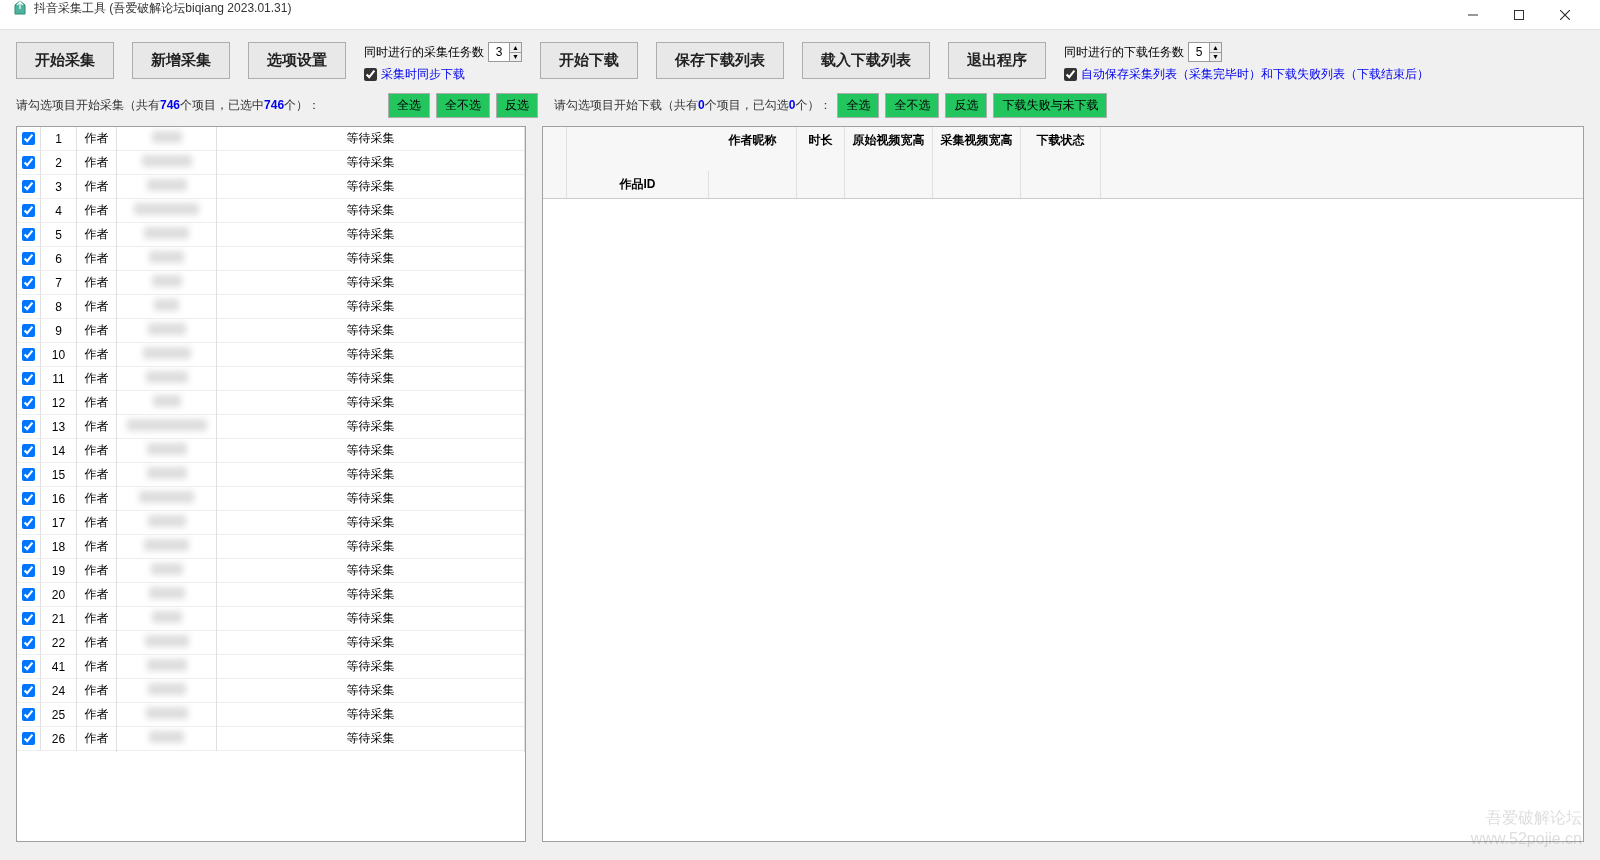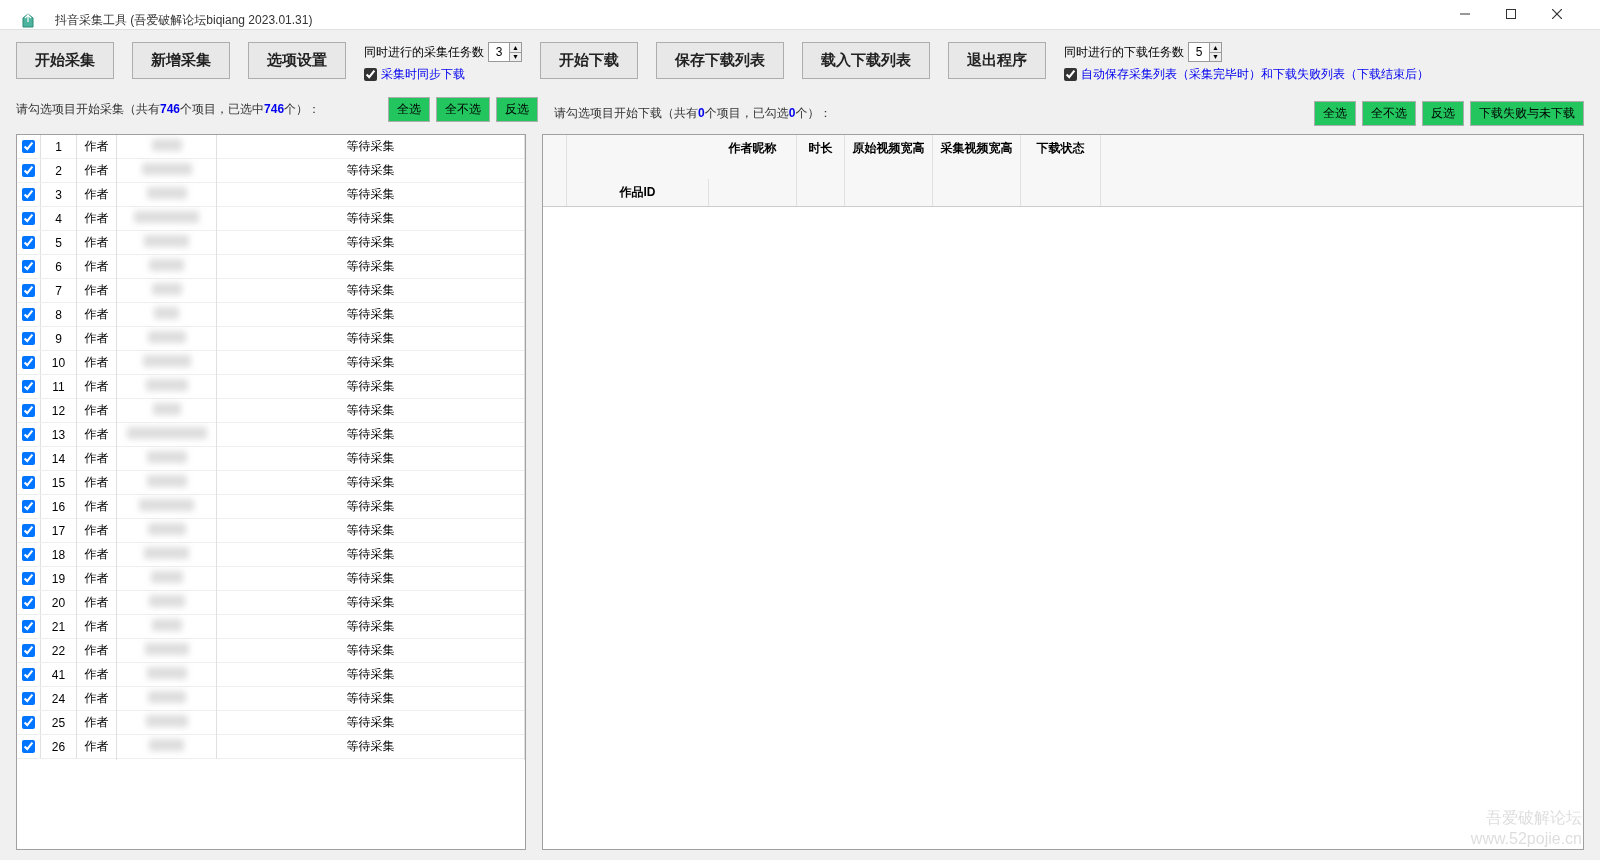--- a/index.html
+++ b/index.html
@@ -8,24 +8,23 @@
   font-size: 12px;
   background: #f0f0f0;
   width: 1600px;
   height: 860px;
   overflow: hidden;
 }
 .titlebar {
   height: 30px;
   background: #fff;
   display: flex;
-  align-items: flex-end;
-  padding: 0 20px;
+  align-items: flex-start;
+  padding: 0 12px;
   border-bottom: 1px solid #e0e0e0;
-  gap: 13px;
 }
 .titlebar-icon {
   width: 16px; height: 16px;
   margin-right: 6px;
   display: inline-flex;
   align-items: center;
   justify-content: center;
 }
 .titlebar-title { flex: 1; color: #333; }
 .win-controls { display: flex; }
@@ -77,21 +76,21 @@
 .spinner-arrows div:first-child { border-bottom: 1px solid #999; }
 .check-row { display: flex; align-items: center; gap: 4px; color: #0000ee; }
 .check-row input { accent-color: #333; }
 .infobar {
   display: flex;
   padding: 6px 16px 8px 16px;
   background: #f0f0f0;
 }
 .info-left, .info-right { display: flex; align-items: center; gap: 6px; }
 .info-left { width: 522px; }
-.info-right { flex: 1; justify-content: space-between; padding-left: 16px; margin-top: 8px; }
+.info-right { flex: 1; justify-content: flex-start; padding-left: 16px; }
 .info-text { color: #333; }
 .info-text .num { color: #0000ee; font-weight: bold; }
 .mini-btn {
   background: #22c55e;
   border: 1px solid #adadad;
   padding: 3px 8px;
   font-size: 12px;
   cursor: pointer;
 }
 .btn-group { display: flex; gap: 6px; }

